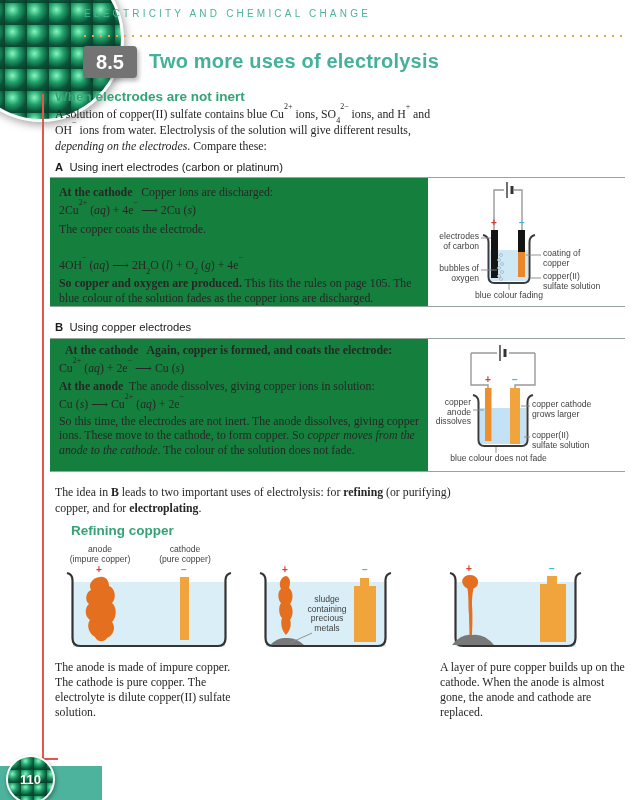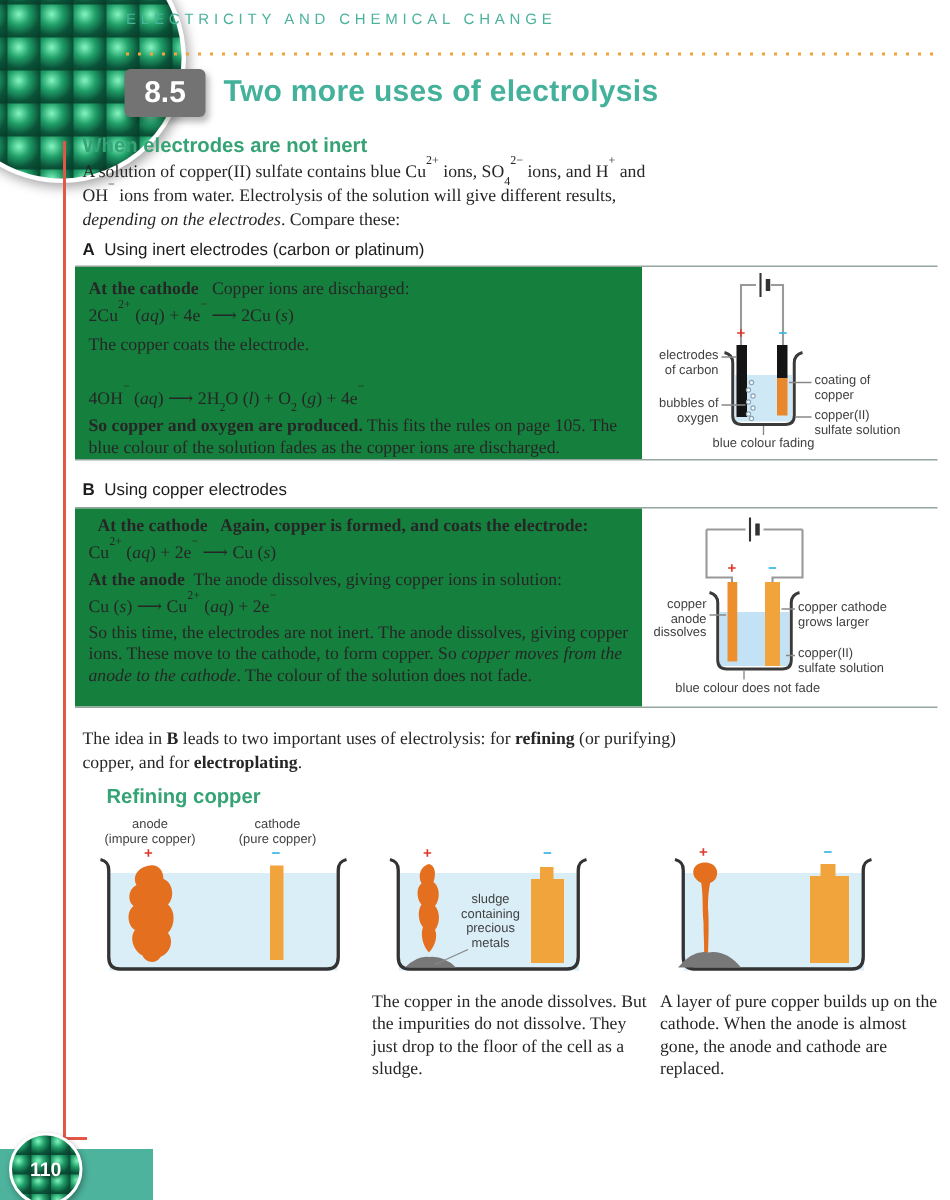--- a/index.html
+++ b/index.html
@@ -203,21 +203,21 @@
       <rect x="16" y="39" width="120" height="65" fill="#daeef8"></rect>
       <path d="M10,30 C14,31 15.5,33 15.5,37 L15.5,95 C15.5,100 18,103 23,103 L128,103 C133,103 135.5,100 135.5,95 L135.5,37 C135.5,33 137,31 141,30" stroke="#333" stroke-width="2.2" fill="none"></path>
       <path d="M30,32 C23,32 20,38 24,43 C27,47 34,47 37,43 C40,38 37,32 30,32 Z" fill="#e4701f"></path>
       <path d="M27,43 C29,52 28,62 29,72 C29,82 30,91 29,97 L32,97 C32,88 33,75 32,62 C32,53 33,47 34,43 Z" fill="#e4701f"></path>
       <path d="M12,102 Q22,90 32,92 Q44,90 54,102 Z" fill="#787878"></path>
       <rect x="100" y="41" width="26" height="58" fill="#f2a43c"></rect>
       <rect x="107" y="33" width="10" height="8" fill="#f2a43c"></rect>
     </svg>
   </div>
 
-  <div class="abs caption" style="left:248px;top:660px;width:184px;">The copper in the anode dissolves. But the impurities do not dissolve. They just drop to the floor of the cell as a sludge.</div>
+  <div class="abs caption" style="left:55px;top:660px;width:182px;">The anode is made of impure copper. The cathode is pure copper. The electrolyte is dilute copper(II) sulfate solution.</div>
   <div class="abs caption" style="left:440px;top:660px;width:186px;">A layer of pure copper builds up on the cathode. When the anode is almost gone, the anode and cathode are replaced.</div>
 
 
   <div class="abs" style="left:0;top:766px;width:102px;height:34px;background:#4db39c;"></div>
   <div class="abs spheres-sm" style="left:6px;top:755px;width:45px;height:45px;border-radius:50%;border:2.5px solid #fff;box-shadow:1px 2px 4px rgba(0,0,0,.35);
               display:flex;align-items:center;justify-content:center;">
     <span style="color:#fff;font-weight:bold;font-size:13px;text-shadow:0 1px 2px rgba(0,0,0,.5);">110</span>
   </div>
 
 </div>

